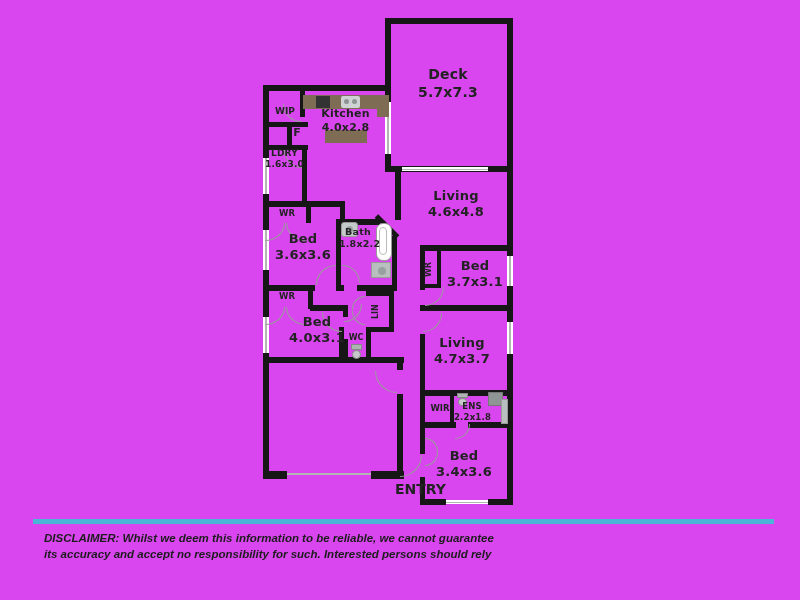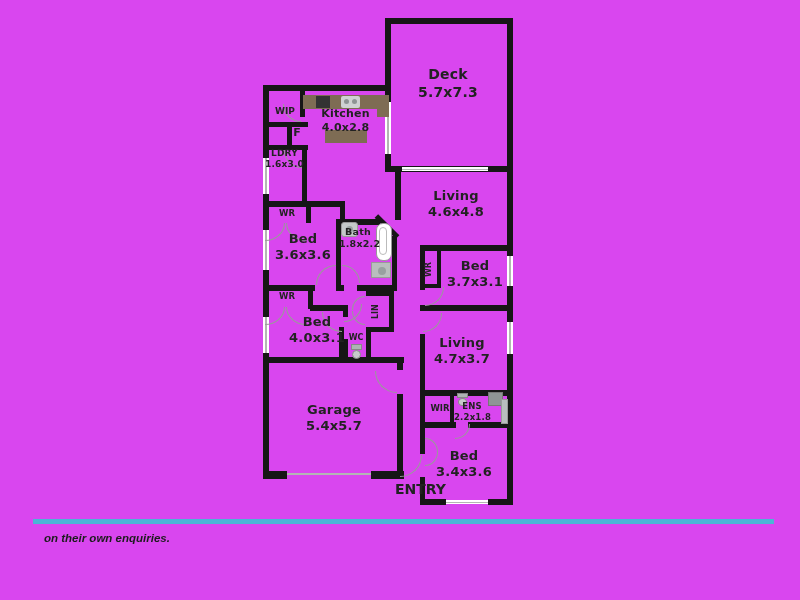--- a/index.html
+++ b/index.html
@@ -186,24 +186,20 @@
       <span>3.7x3.1</span>
     </div>
   <div class="rlabel" style="left:284px;top:314px;width:66px">
     <span>Bed</span>
       <span>4.0x3.1</span>
     </div>
   <div class="rlabel" style="left:430px;top:335px;width:64px">
     <span>Living</span>
       <span>4.7x3.7</span>
     </div>
-  <div class="rlabel" style="left:298px;top:402px;width:72px">
-    <span>Garage</span>
-      <span>5.4x5.7</span>
-    </div>
   <div class="rlabel" style="left:454px;top:401px;width:36px;font-size:8.5px">
     <span>ENS</span>
       <span>2.2x1.8</span>
     </div>
   <div class="rlabel" style="left:434px;top:448px;width:60px">
     <span>Bed</span>
       <span>3.4x3.6</span>
     </div>
 
   <div class="sm" style="left:270px;top:107px;width:30px">WIP</div>
@@ -211,16 +207,17 @@
   <div class="sm" style="left:276px;top:209px;width:22px;font-size:8.5px">WR</div>
   <div class="sm" style="left:276px;top:292px;width:22px;font-size:8.5px">WR</div>
   <div class="sm vert" style="left:425px;top:258px;height:24px;font-size:8px">WR</div>
   <div class="sm vert" style="left:372px;top:298px;height:28px;font-size:8px">LIN</div>
   <div class="sm" style="left:345px;top:334px;width:22px;font-size:8px">WC</div>
   <div class="sm" style="left:428px;top:404px;width:24px;font-size:8.5px">WIR</div>
   <div class="sm" style="left:395px;top:482px;width:36px;font-size:14px">ENTRY</div>
 
   <div id="divider"></div>
   <div id="disclaimer">
-    <span>on their own enquiries.</span>
+    <span>DISCLAIMER: Whilst we deem this information to be reliable, we cannot guarantee</span>
+    <span>its accuracy and accept no responsibility for such. Interested persons should rely</span>
   </div>
 
 </div>
 
 </body></html>

